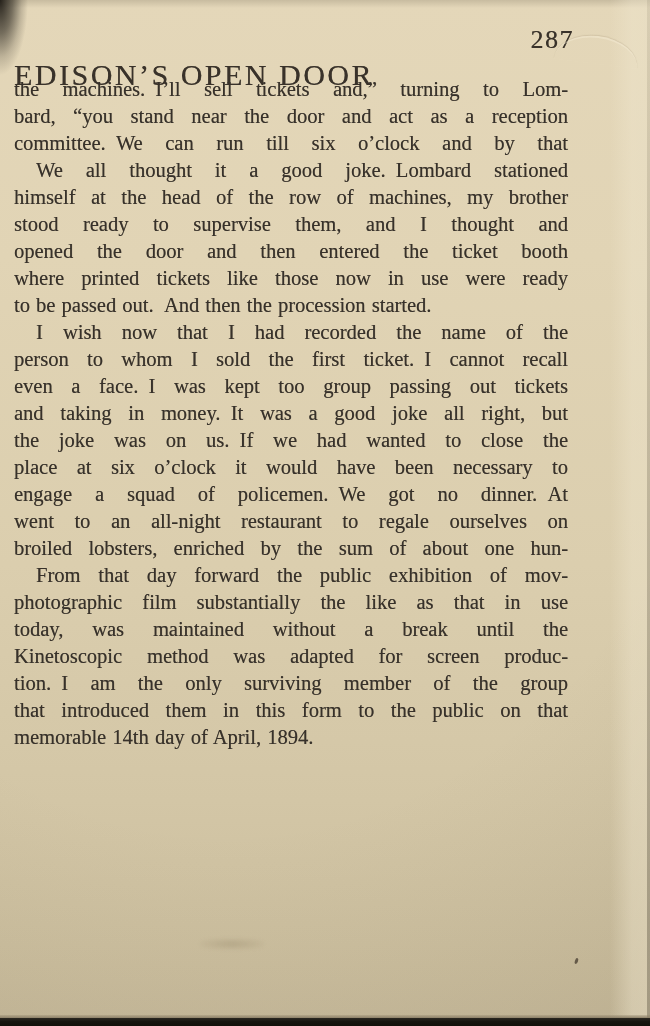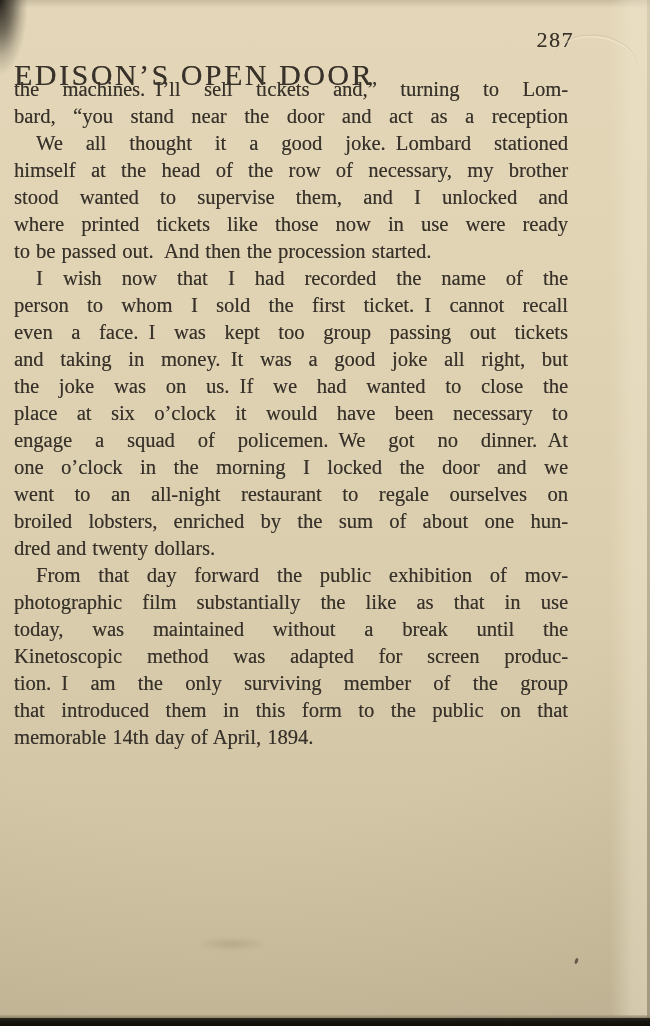--- a/index.html
+++ b/index.html
@@ -22,21 +22,21 @@
     font-size: 30px;
     line-height: 30px;
     letter-spacing: 2.5px;
     color: #39322a;
     text-shadow: 0.25px 0 0 rgba(57,50,42,0.65);
     margin-top: 36px;
   }
   .page-number {
     position: absolute;
     right: -6px; top: 1px;
-    font-size: 22px;
+    font-size: 26px;
     line-height: 30px;
     letter-spacing: 1.5px;
     color: #39322a;
     text-shadow: 0.25px 0 0 rgba(57,50,42,0.6);
   }
 
   
   .body-text { position: absolute; left: 14px; top: 76px; width: 554px; }
   .line {
     font-size: 20.5px;
@@ -101,36 +101,36 @@
 <div class="page">
 
   <div class="header">
     <div class="running-title">EDISON’S OPEN DOOR</div>
     <div class="page-number">287</div>
   </div>
 
   <div class="body-text" id="body-text">
       <div class="line j">the machines. I’ll sell tickets and,” turning to Lom-</div>
       <div class="line j">bard, “you stand near the door and act as a reception</div>
+      <div class="line j">committee. We can run till six o’clock and by that</div>
       <div class="line j ind">We all thought it a good joke. Lombard stationed</div>
-      <div class="line j">himself at the head of the row of necessary, my brother</div>
-      <div class="line j">stood wanted to supervise them, and I unlocked and</div>
+      <div class="line j">himself at the head of the row of machines, my brother</div>
+      <div class="line j">stood ready to supervise them, and I thought and</div>
+      <div class="line j">opened the door and then entered the ticket booth</div>
       <div class="line j">where printed tickets like those now in use were ready</div>
       <div class="line">to be passed out. And then the procession started.</div>
       <div class="line j ind">I wish now that I had recorded the name of the</div>
       <div class="line j">person to whom I sold the first ticket. I cannot recall</div>
       <div class="line j">even a face. I was kept too group passing out tickets</div>
       <div class="line j">and taking in money. It was a good joke all right, but</div>
       <div class="line j">the joke was on us. If we had wanted to close the</div>
       <div class="line j">place at six o’clock it would have been necessary to</div>
       <div class="line j">engage a squad of policemen. We got no dinner. At</div>
-      <div class="line j">one o’clock in the morning I locked the door and we</div>
       <div class="line j">went to an all-night restaurant to regale ourselves on</div>
       <div class="line j">broiled lobsters, enriched by the sum of about one hun-</div>
-      <div class="line">dred and twenty dollars.</div>
       <div class="line j ind">From that day forward the public exhibition of mov-</div>
       <div class="line j">photographic film substantially the like as that in use</div>
       <div class="line j">today, was maintained without a break until the</div>
       <div class="line j">Kinetoscopic method was adapted for screen produc-</div>
       <div class="line j">tion. I am the only surviving member of the group</div>
       <div class="line j">that introduced them in this form to the public on that</div>
       <div class="line">memorable 14th day of April, 1894.</div>
     </div>
 
   <div class="top-shade"></div>

